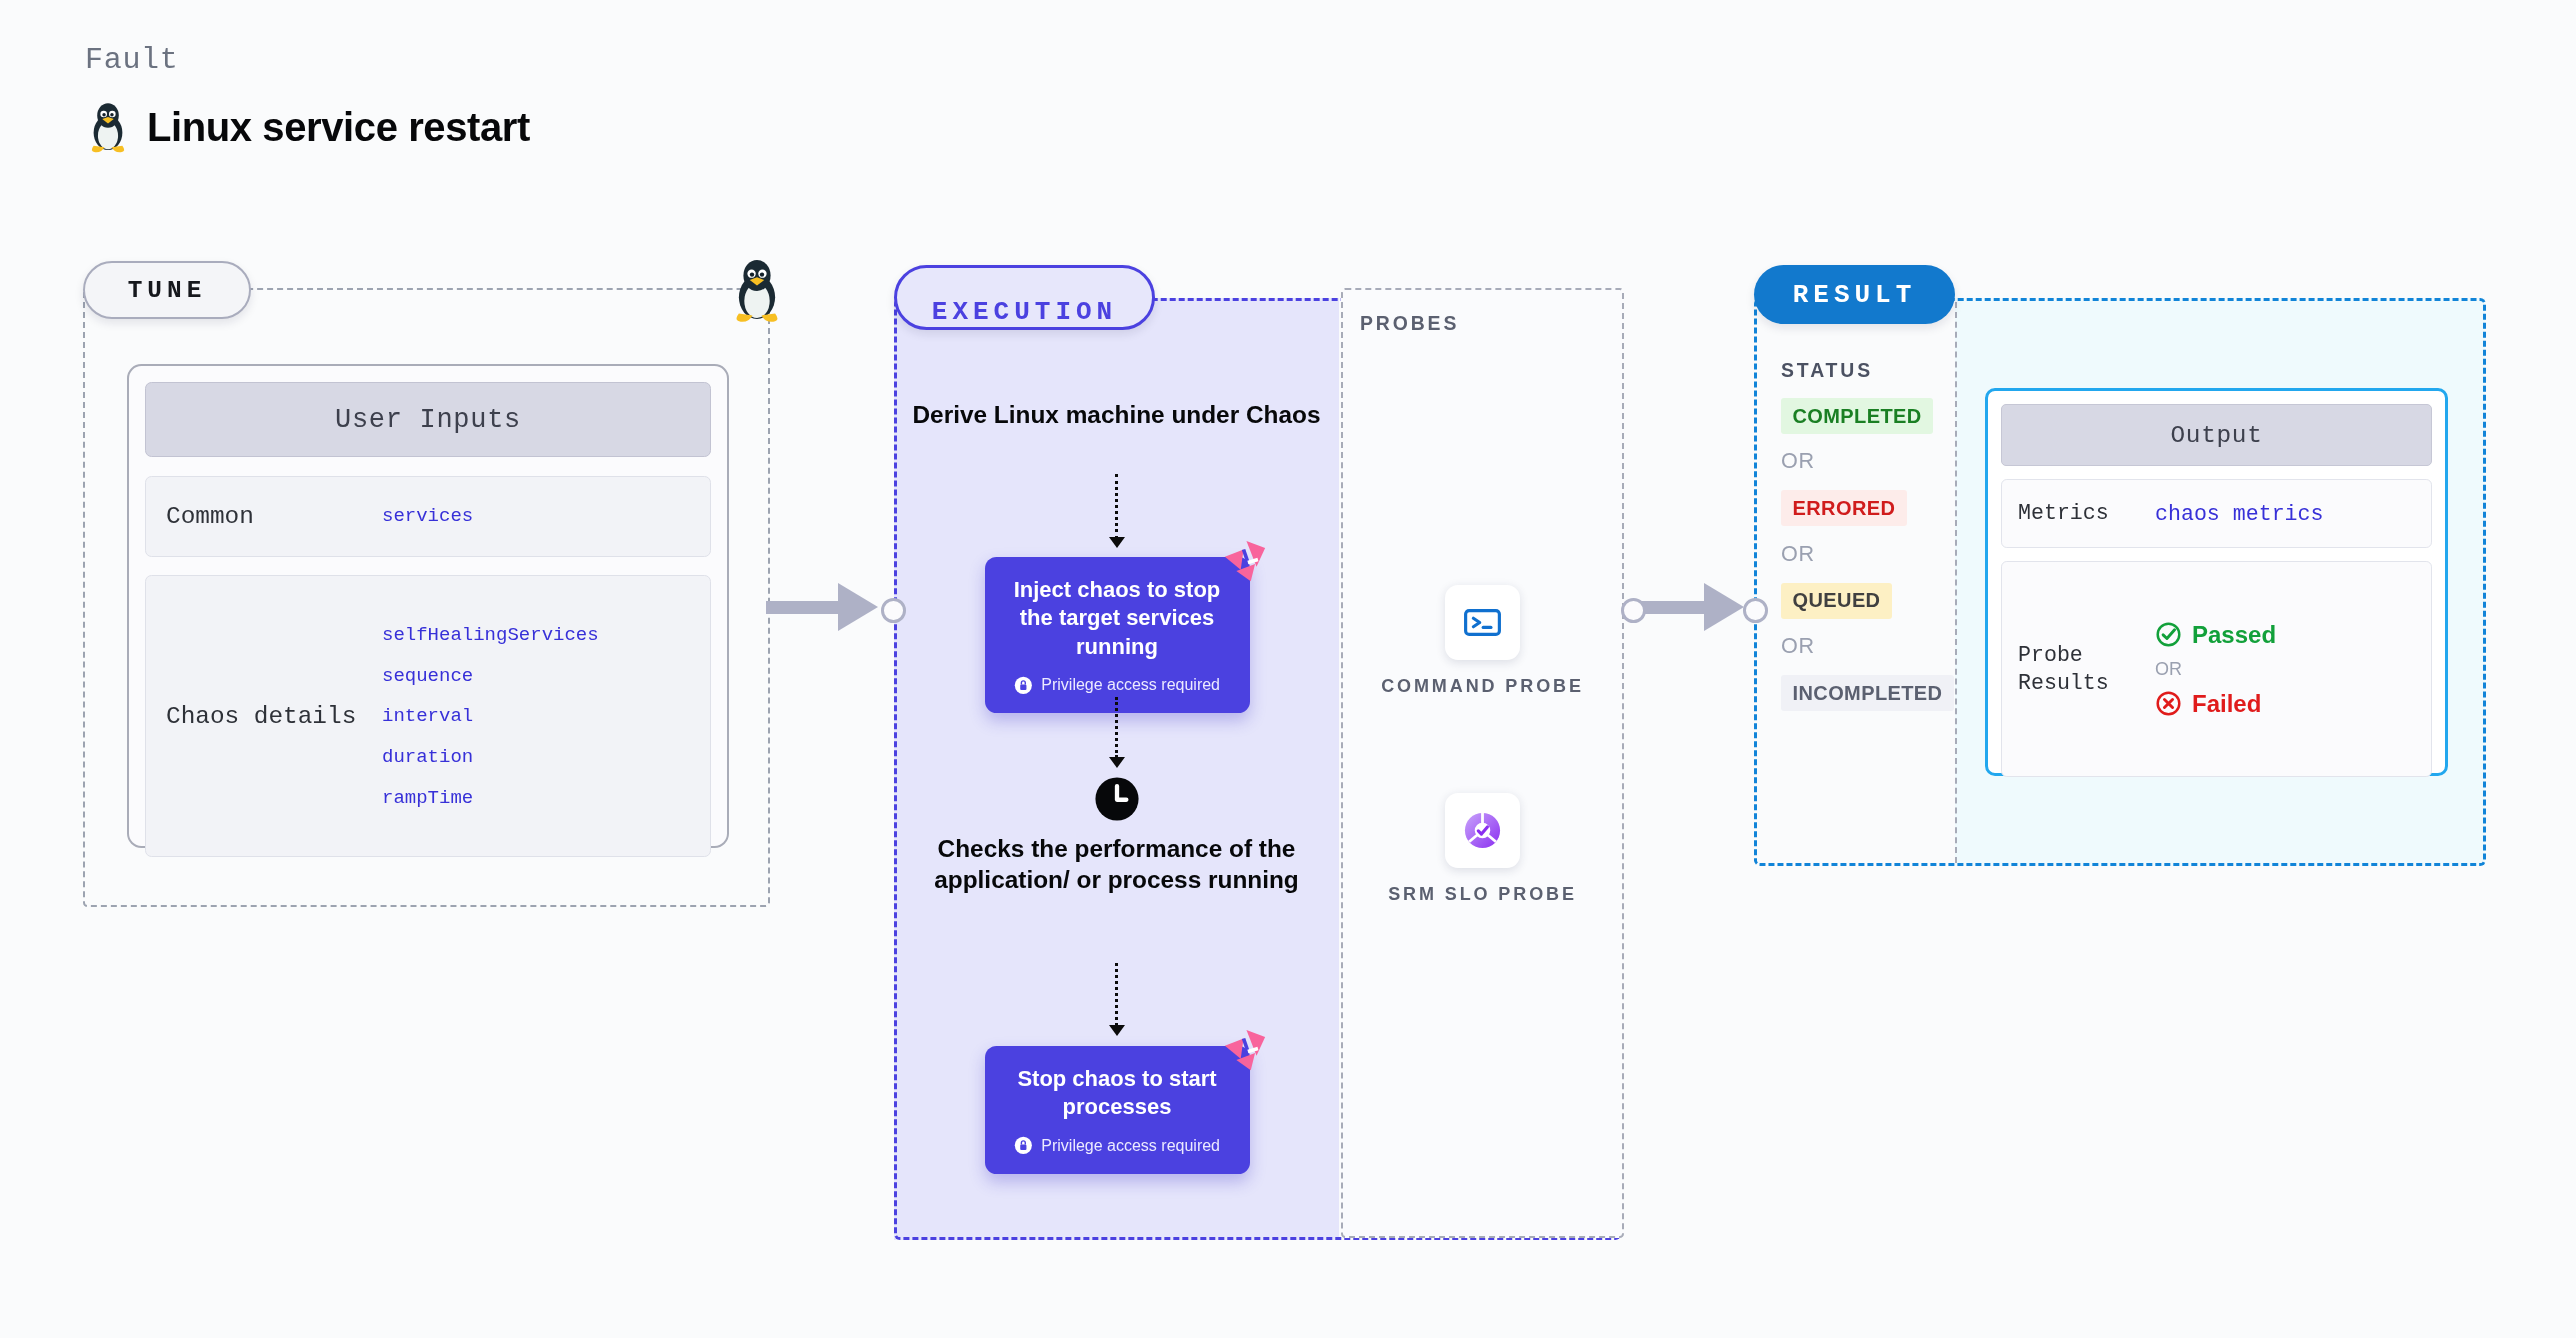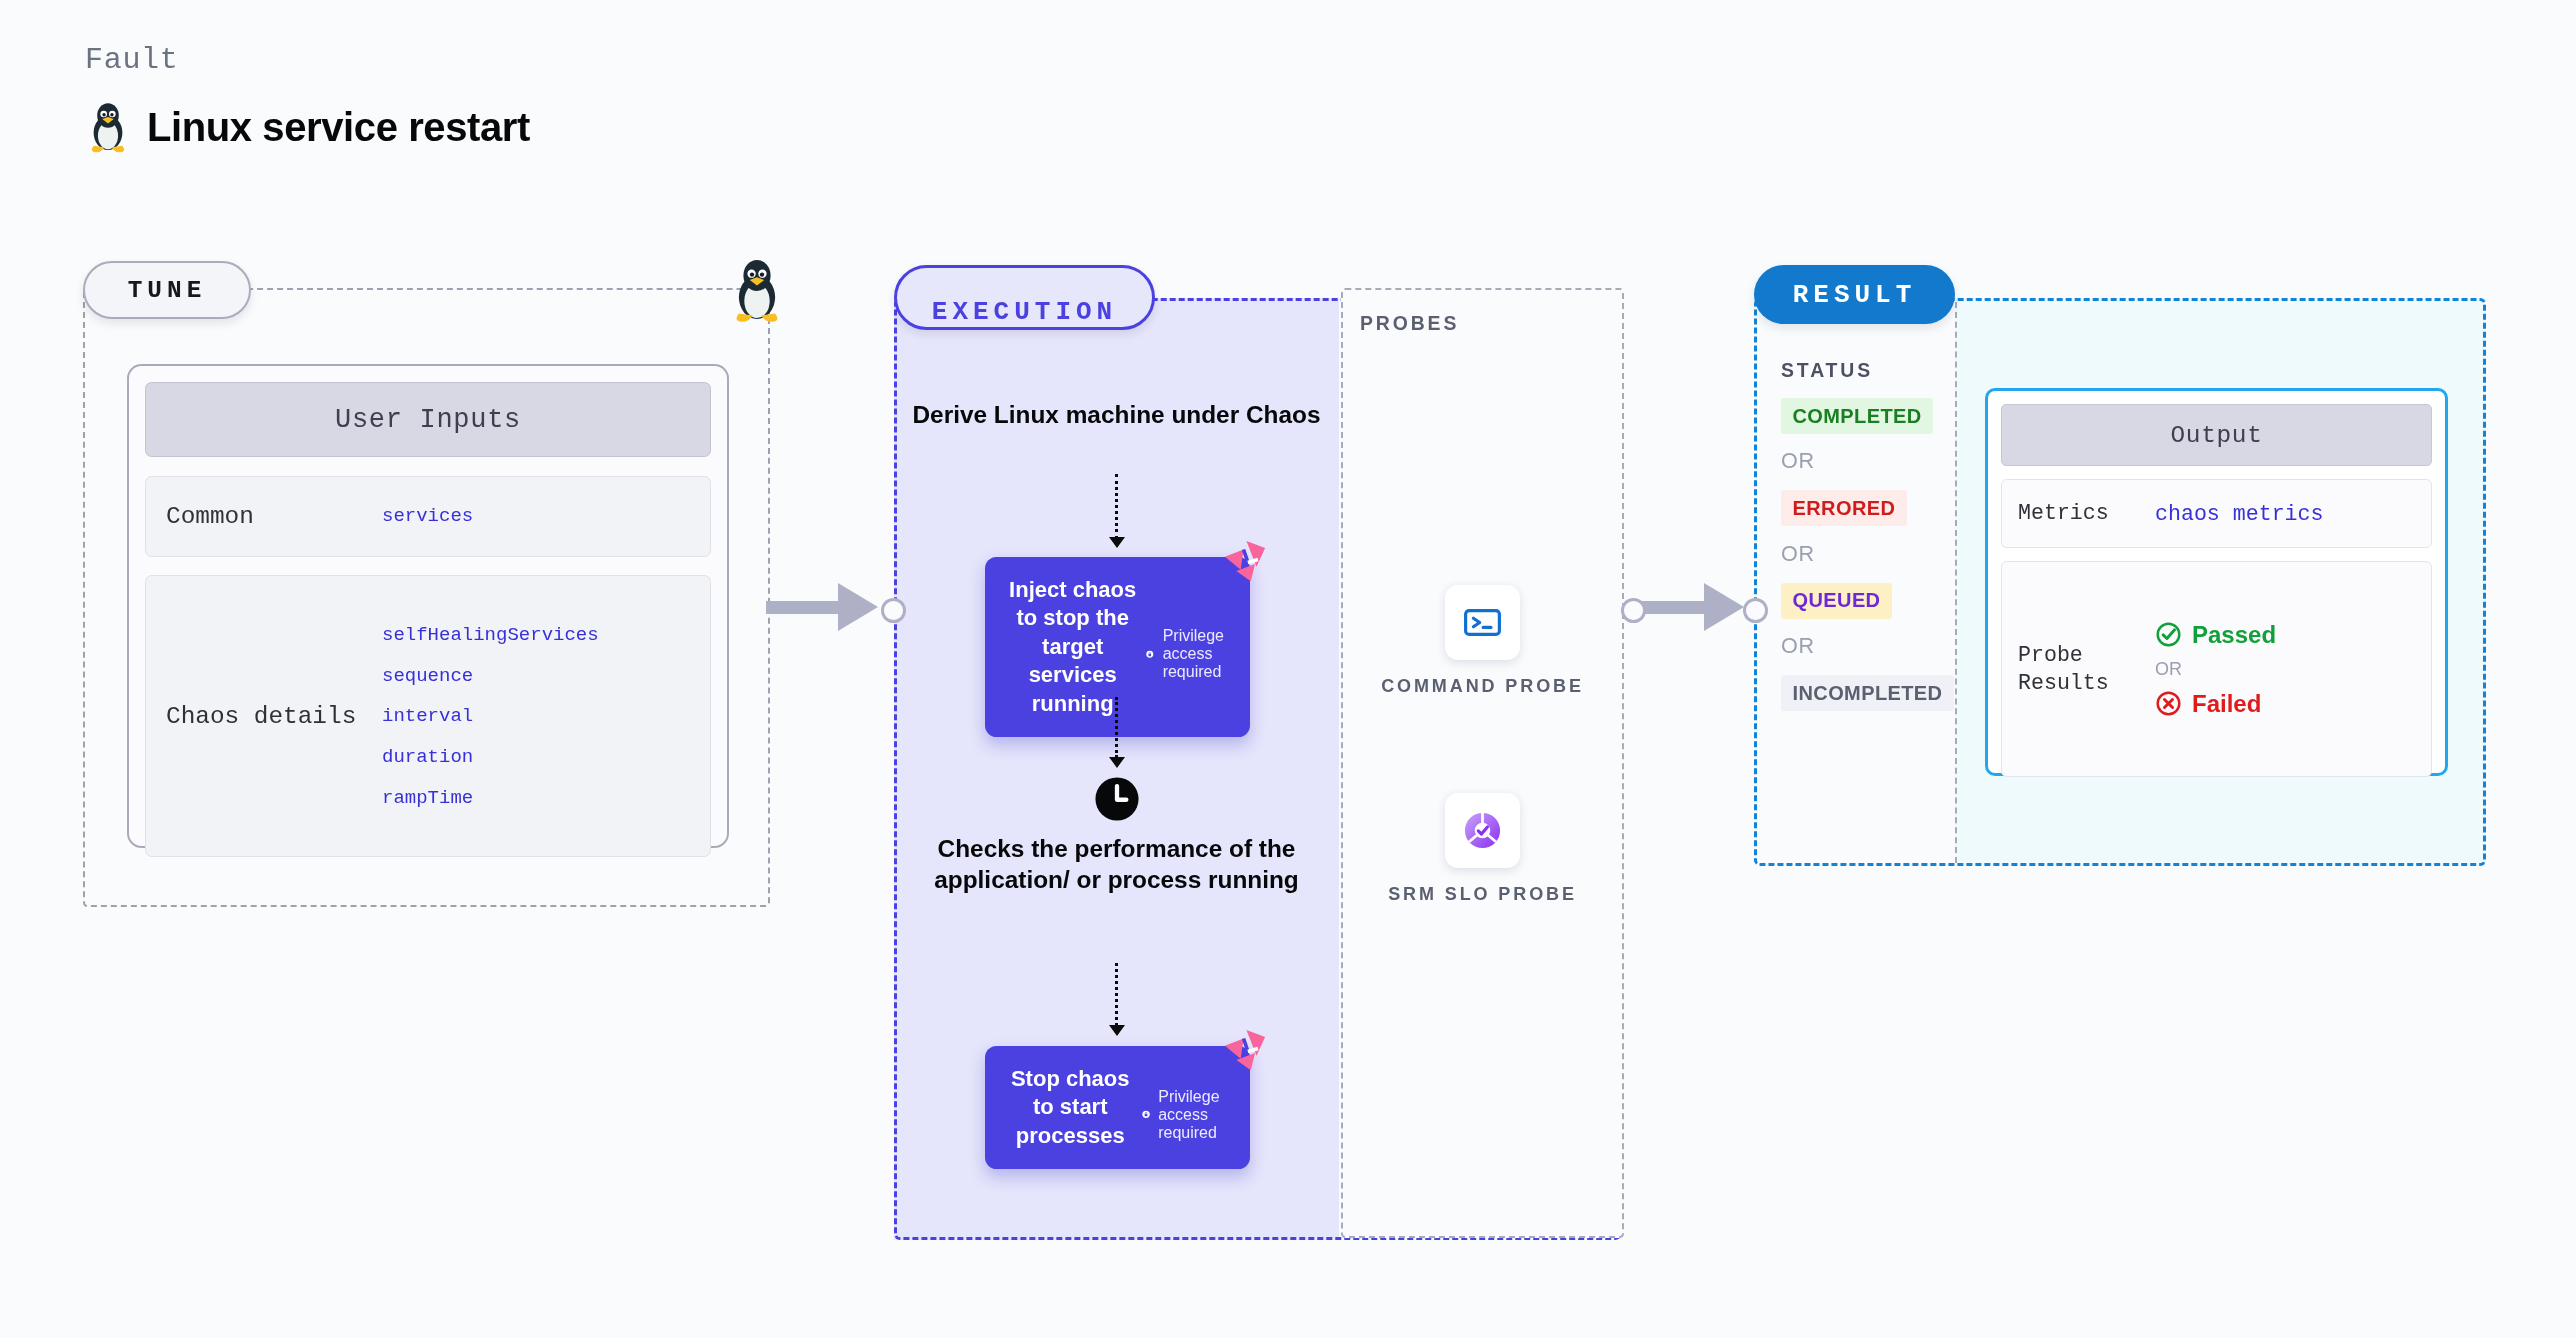--- a/index.html
+++ b/index.html
@@ -86,21 +86,21 @@
   .dotted-arrow{position:absolute;width:2.9px;left:50%;margin-left:-1.4px;
     border-left:3.6px dotted #0b0b0b;}
   .arrow-head{position:absolute;left:50%;margin-left:-8px;
     width:0;height:0;border-left:8px solid transparent;border-right:8px solid transparent;
     border-top:11.5px solid #0b0b0b;}
 
   .chaos-card{
     position:absolute;left:50%;margin-left:-132px;width:265px;
     background:#4b41e0;border-radius:11.5px;
     box-shadow:0 7.2px 16px rgba(60,50,200,.28);
-    display:flex;flex-direction:row;align-items:center;justify-content:center;
+    display:flex;flex-direction:column;align-items:center;justify-content:center;
     padding:18.7px 14.4px;box-sizing:border-box;
   }
   .chaos-card-title{color:#fff;font-size:22px;font-weight:bold;text-align:center;line-height:1.3;}
   .priv-row{display:flex;align-items:center;gap:8.6px;margin-top:14.4px;}
   .priv-text{color:#eceaff;font-size:16px;}
   .litmus-badge{position:absolute;right:-18.7px;top:-18.7px;width:46px;height:46px;}
 
   #clock-icon{position:absolute;left:50%;margin-left:-23px;width:46px;height:46px;}
 
   
@@ -362,21 +362,21 @@
 
 <div id="status-block">
   <div id="status-label">STATUS</div>
 
   <div><span class="status-badge" style="background:#e2f7e1;color:#1a7f23;">COMPLETED</span></div>
   <div class="or-text">OR</div>
 
   <div><span class="status-badge" style="background:#fdecea;color:#d01c1c;">ERRORED</span></div>
   <div class="or-text">OR</div>
 
-  <div><span class="status-badge" style="background:#fdf0c4;color:#6d28d9;">QUEUED</span></div>
+  <div><span class="status-badge" style="background:#fdf0c4;color:#404040;">QUEUED</span></div>
   <div class="or-text">OR</div>
 
   <div><span class="status-badge" style="background:#f0f1f6;color:#5b6070;">INCOMPLETED</span></div>
 </div>
 
 <div id="output-card">
   <div id="output-header">
     <span>Output</span>
   </div>
 

